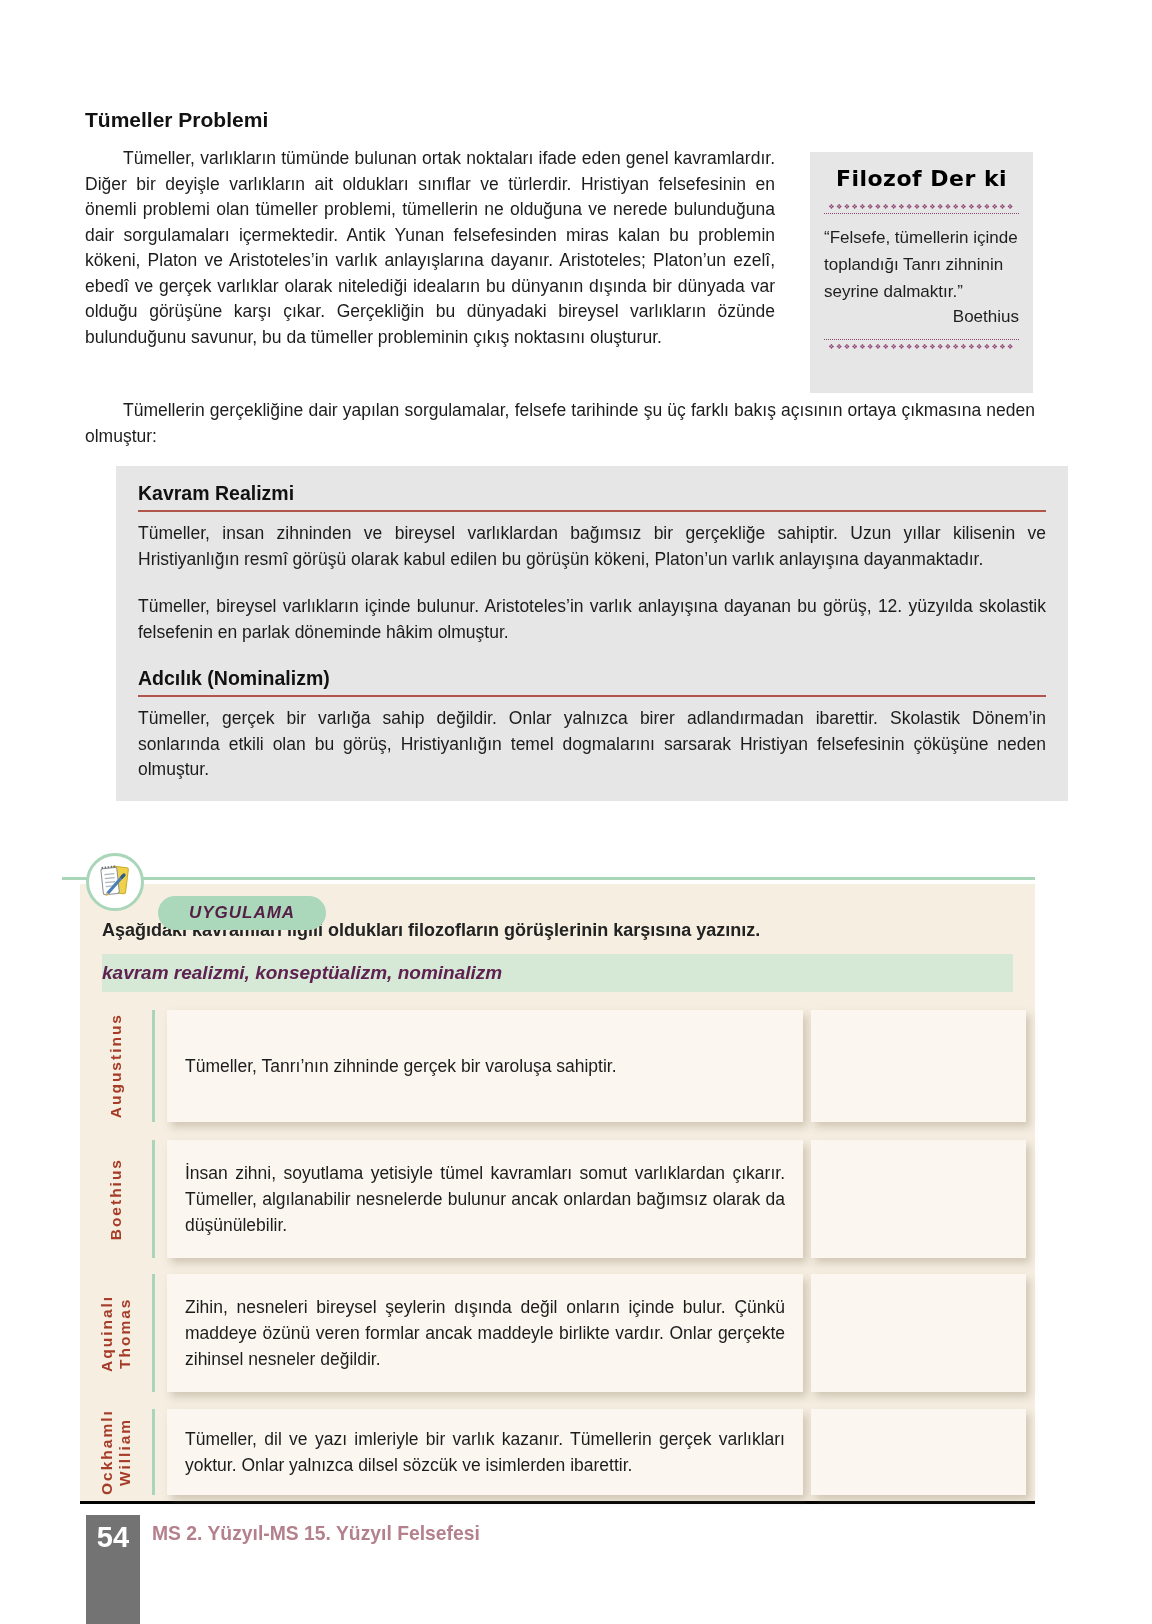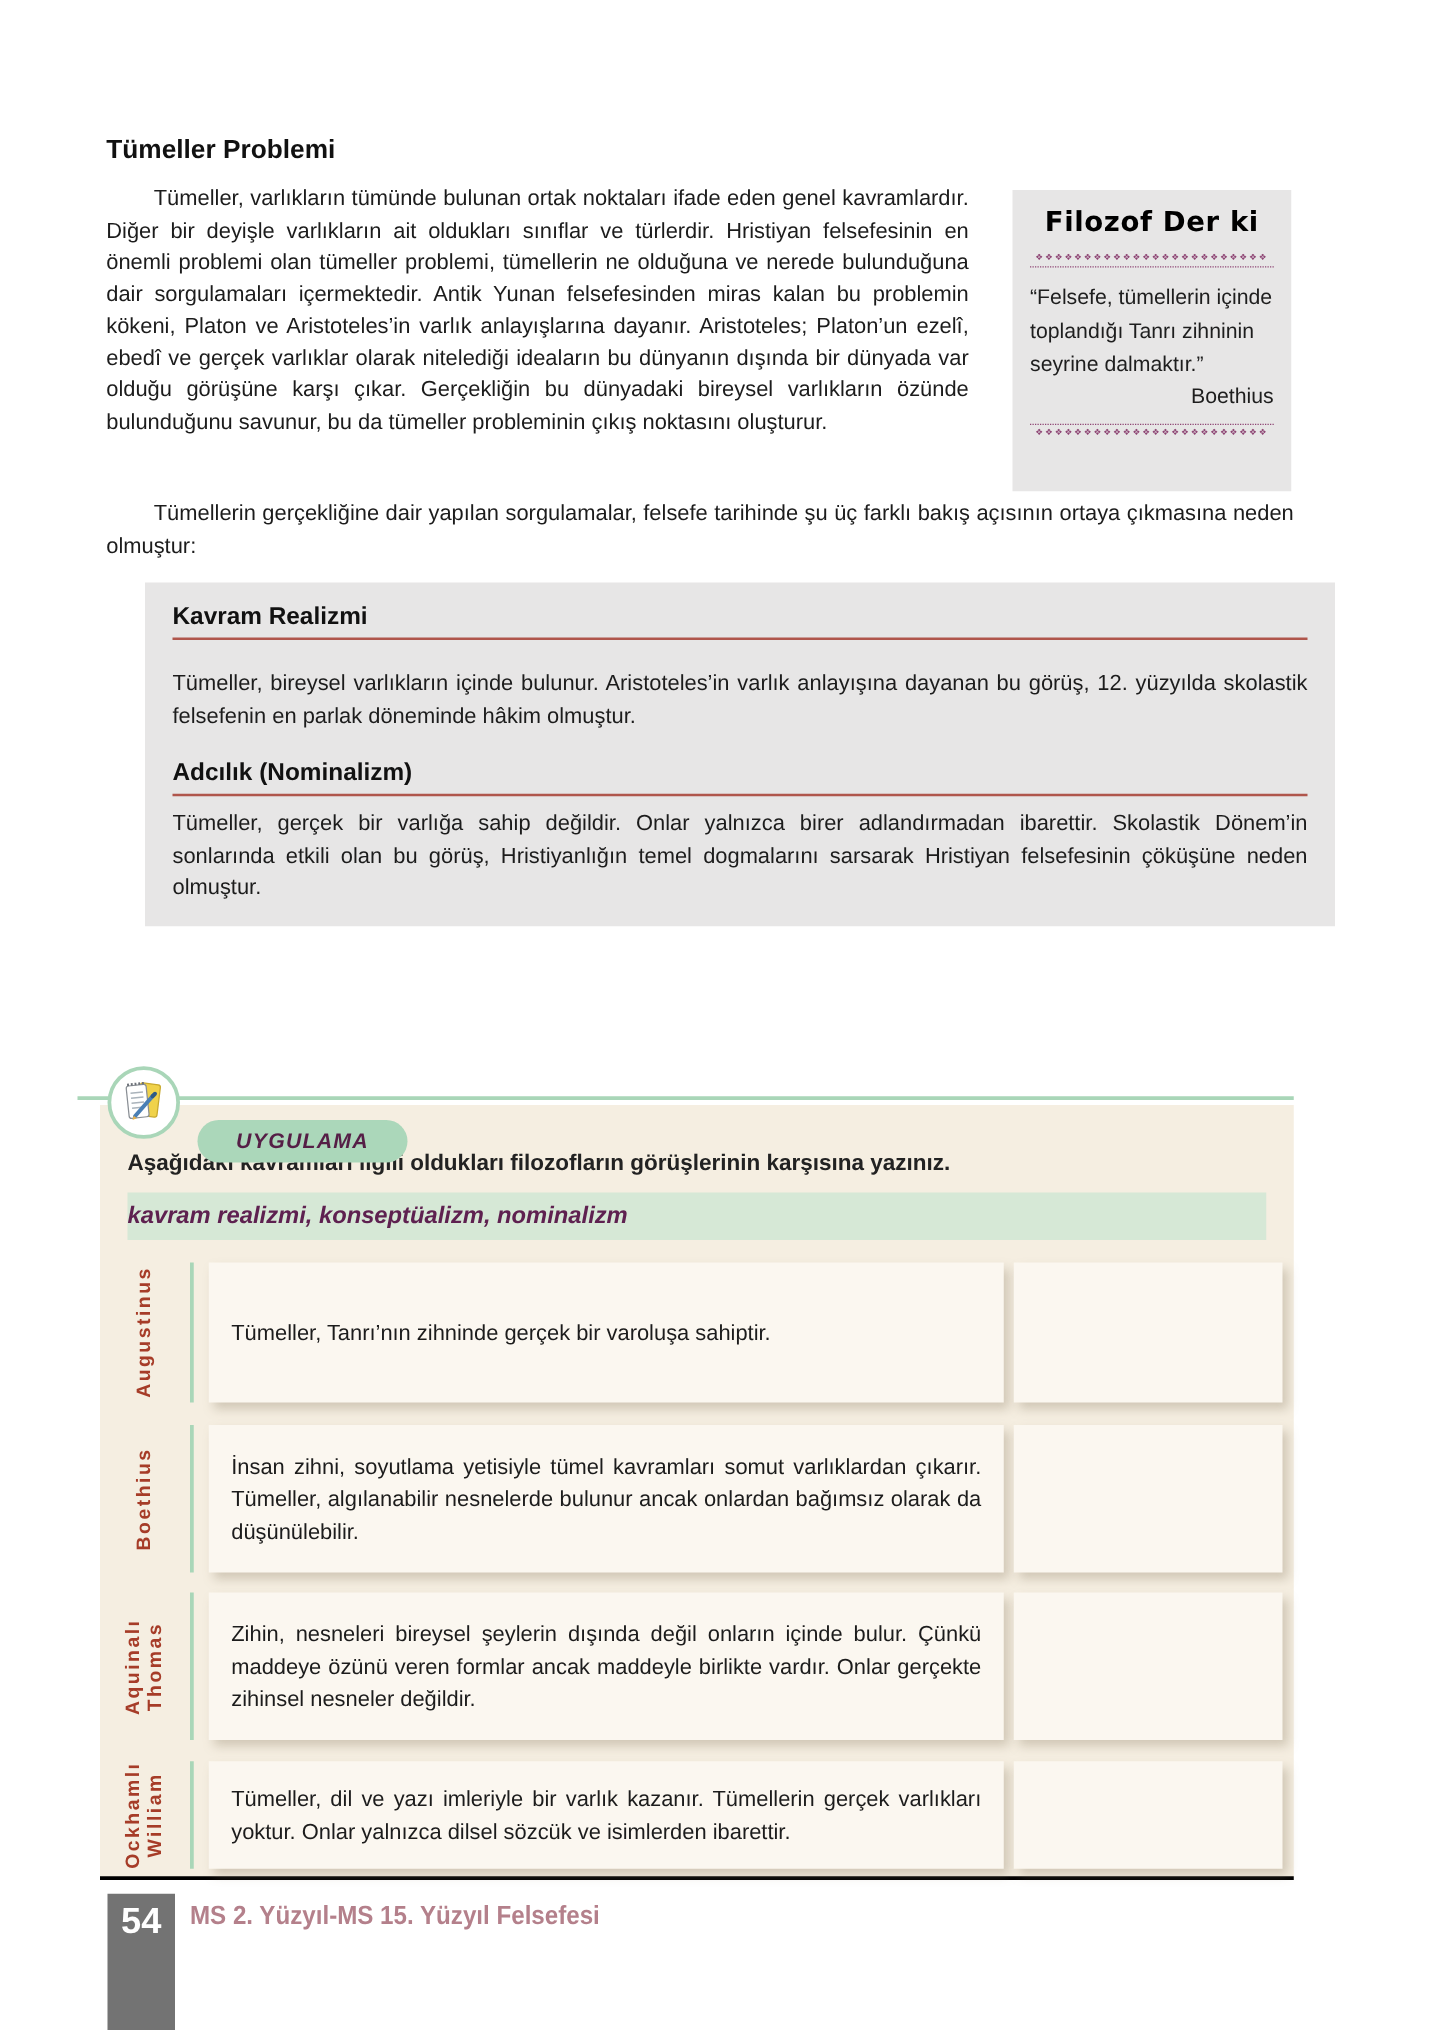--- a/index.html
+++ b/index.html
@@ -128,20 +128,21 @@
     <p class="pb-quote">“Felsefe, tümellerin içinde toplandığı Tanrı zihninin seyrine dalmaktır.”</p>
     <div class="pb-attr">Boethius</div>
     <div class="orn orn-bottom">❖❖❖❖❖❖❖❖❖❖❖❖❖❖❖❖❖❖❖❖❖❖❖❖</div>
   </aside>
 
   <p class="para para-trans">Tümellerin gerçekliğine dair yapılan sorgulamalar, felsefe tarihinde şu üç farklı bakış açısının ortaya çıkmasına neden olmuştur:</p>
 
   <section class="views-box">
     <div class="view">
       <h2>Kavram Realizmi</h2>
+      <p>Tümeller, insan zihninden ve bireysel varlıklardan bağımsız bir gerçekliğe sahiptir. Uzun yıllar kilisenin ve Hristiyanlığın resmî görüşü olarak kabul edilen bu görüşün kökeni, Platon’un varlık anlayışına dayanmaktadır.</p>
     </div>
     <div class="view">
       <p>Tümeller, bireysel varlıkların içinde bulunur. Aristoteles’in varlık anlayışına dayanan bu görüş, 12. yüzyılda skolastik felsefenin en parlak döneminde hâkim olmuştur.</p>
     </div>
     <div class="view">
       <h2>Adcılık (Nominalizm)</h2>
       <p>Tümeller, gerçek bir varlığa sahip değildir. Onlar yalnızca birer adlandırmadan ibarettir. Skolastik Dönem’in sonlarında etkili olan bu görüş, Hristiyanlığın temel dogmalarını sarsarak Hristiyan felsefesinin çöküşüne neden olmuştur.</p>
     </div>
   </section>
 

